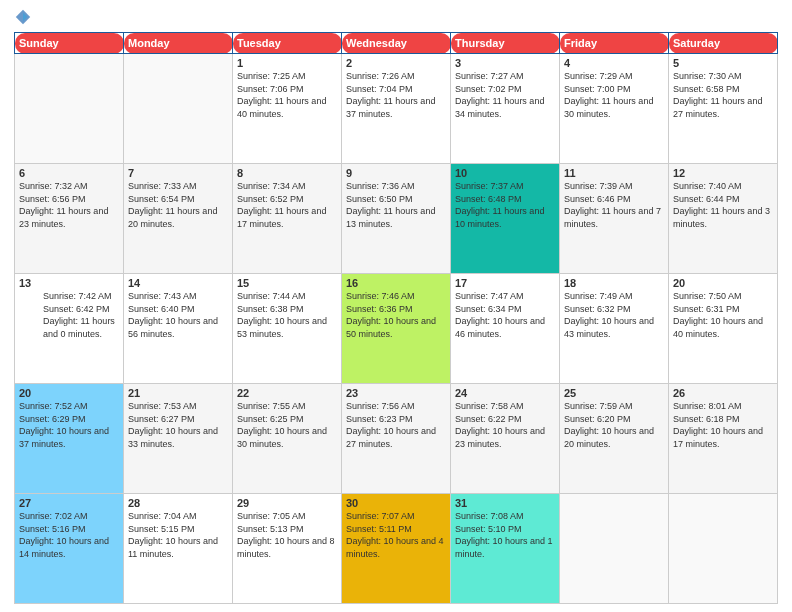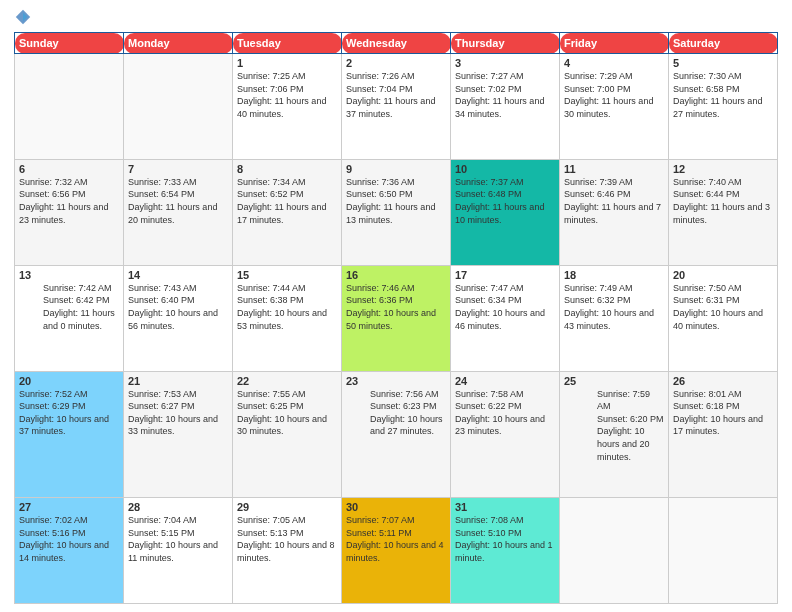--- a/index.html
+++ b/index.html
@@ -280,33 +280,33 @@
 Daylight: 10 hours and 33 minutes.</div>
           </td>
           <td style="background: rgb(245, 245, 245);">
             <span class="day-num">22</span>
             <div class="day-info" style="white-space: pre-line;">Sunrise: 7:55 AM
 Sunset: 6:25 PM
 Daylight: 10 hours and 30 minutes.</div>
           </td>
           <td style="background: rgb(245, 245, 245);">
             <span class="day-num">23</span>
-            <div class="day-info" style="white-space: pre-line; margin-left: 24px;">Sunrise: 7:56 AM
+            <div class="day-info" style="white-space: pre-line;">Sunrise: 7:56 AM
 Sunset: 6:23 PM
 Daylight: 10 hours and 27 minutes.</div>
           </td>
           <td style="background: rgb(245, 245, 245);">
             <span class="day-num">24</span>
             <div class="day-info" style="white-space: pre-line;">Sunrise: 7:58 AM
 Sunset: 6:22 PM
 Daylight: 10 hours and 23 minutes.</div>
           </td>
           <td style="background: rgb(245, 245, 245);">
             <span class="day-num">25</span>
-            <div class="day-info" style="white-space: pre-line; margin-left: 33px;">Sunrise: 7:59 AM
+            <div class="day-info" style="white-space: pre-line;">Sunrise: 7:59 AM
 Sunset: 6:20 PM
 Daylight: 10 hours and 20 minutes.</div>
           </td>
           <td style="background: rgb(245, 245, 245);">
             <span class="day-num">26</span>
             <div class="day-info" style="white-space: pre-line;">Sunrise: 8:01 AM
 Sunset: 6:18 PM
 Daylight: 10 hours and 17 minutes.</div>
           </td>
         </tr>

